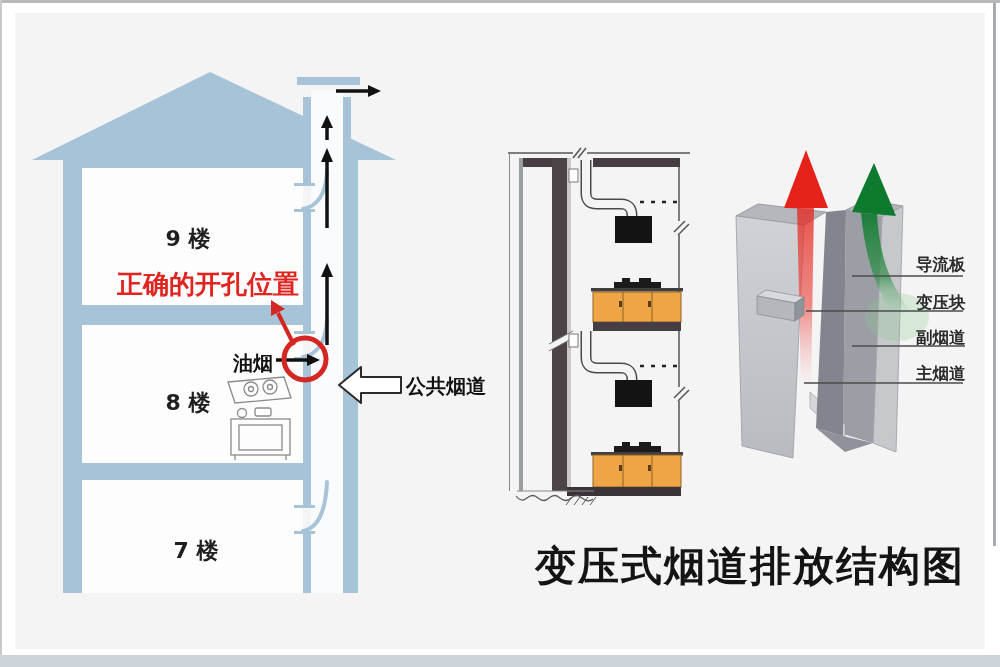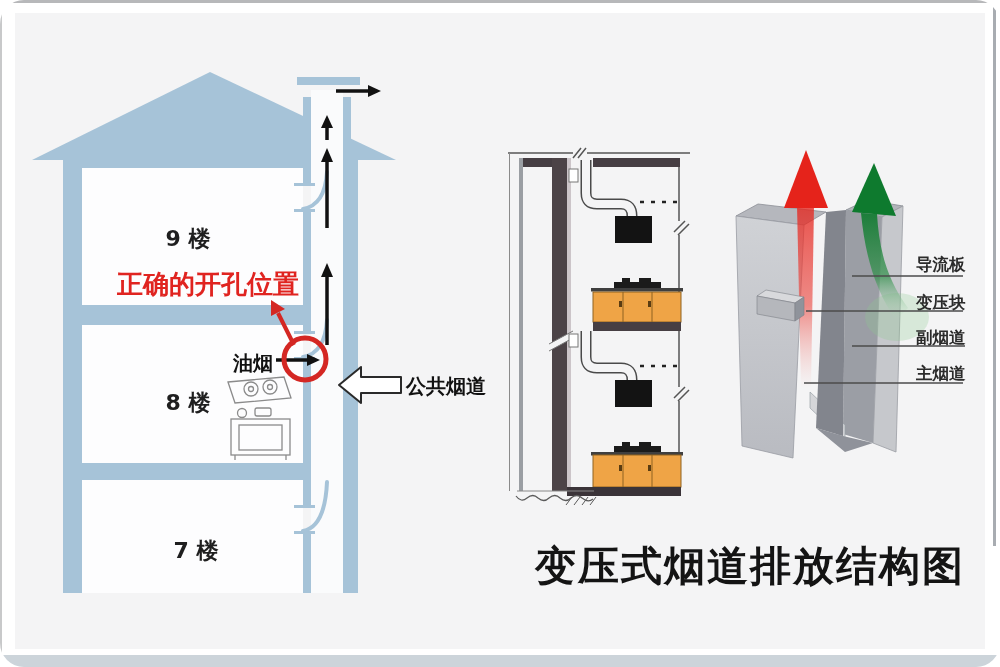--- a/index.html
+++ b/index.html
@@ -1,17 +1,17 @@
 <!DOCTYPE html>
 <html><head>
 <meta charset="utf-8">
 <style>
   html,body{margin:0;padding:0;background:#ffffff;}
   .stage{position:relative;width:1000px;height:667px;background:#ffffff;overflow:hidden;
-         font-family:"DejaVu Sans",sans-serif;border-radius:24px;}
+         font-family:"DejaVu Sans",sans-serif;}
   .stage svg{position:absolute;left:0;top:0;}
   text{font-family:"DejaVu Sans",sans-serif;}
   .floor-lbl{font-size:22px;font-weight:700;fill:#1f1f1f;}
   .red-note{font-size:26px;font-weight:700;fill:#e02420;}
   .fume-lbl{font-size:20px;font-weight:700;fill:#111;}
   .flue-lbl{font-size:20px;font-weight:700;fill:#111;}
   .part-lbl{font-size:16.5px;font-weight:600;fill:#2b2b2b;}
   .title-lbl{font-size:41px;font-weight:800;fill:#141414;letter-spacing:2px;}
 </style>
 </head>

